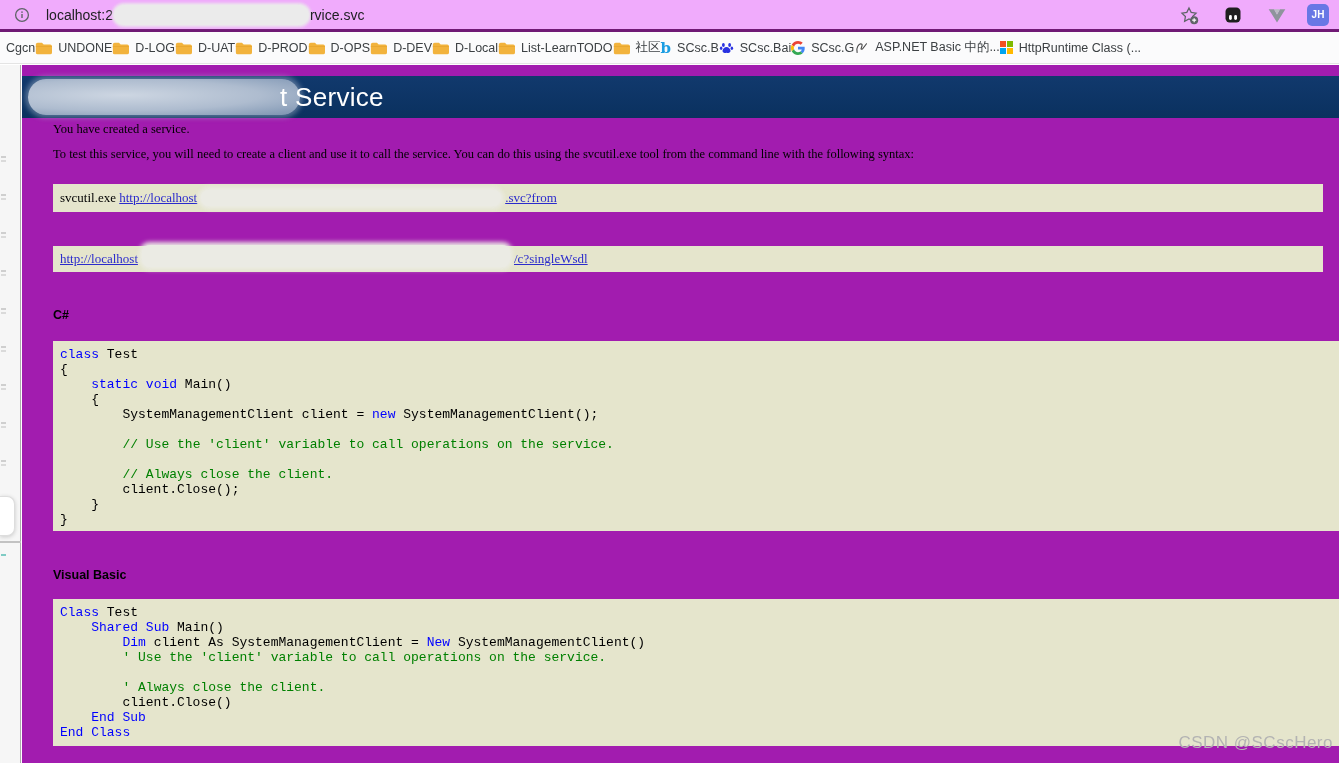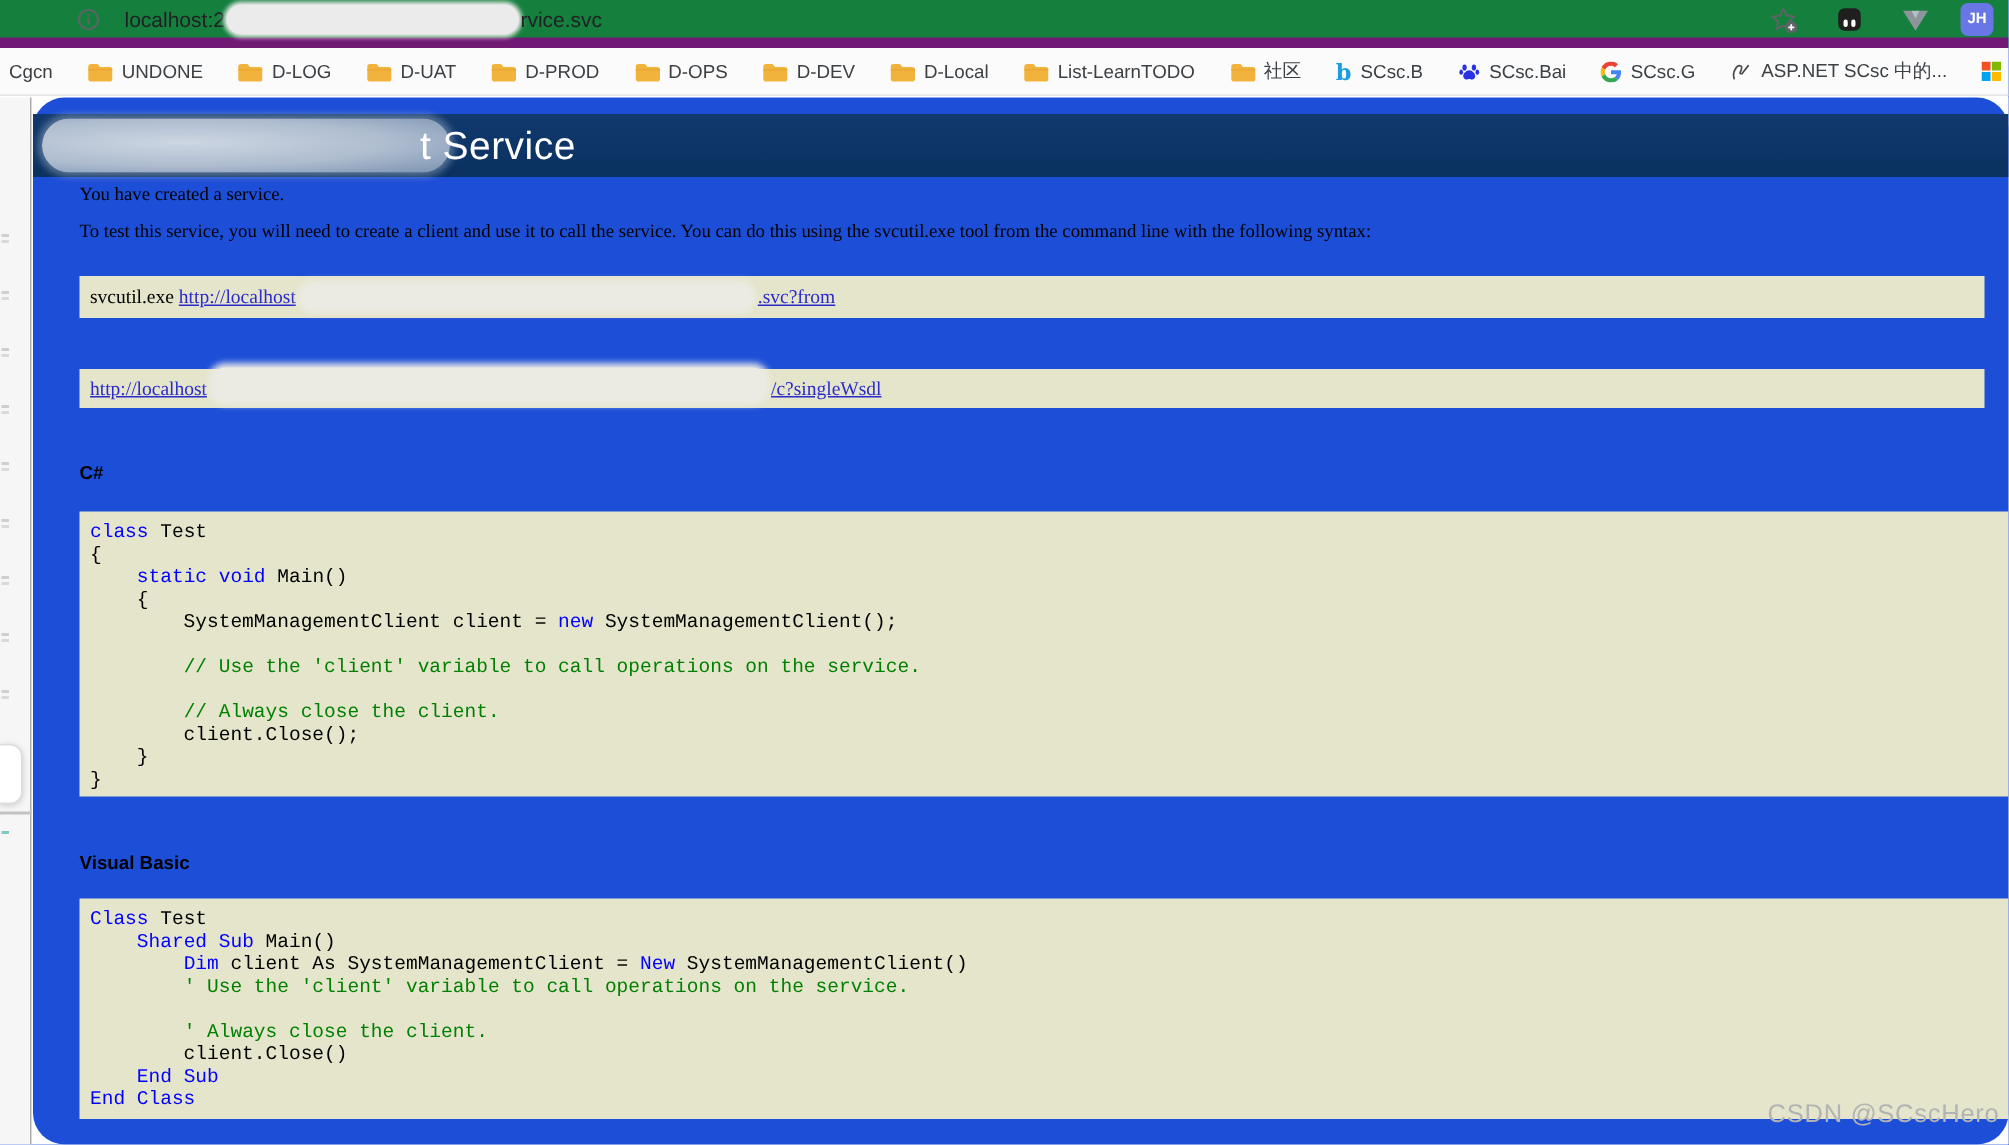--- a/index.html
+++ b/index.html
@@ -4,49 +4,49 @@
 <style>
   :root{
     --navy:#0b3566; --beige:#e5e5cc; --link:#2b2bcc; --kw:#0000ff; --cm:#008000;
     --chrome-text:#3c4043; --avatar:#6877e5;
   }
   *{box-sizing:border-box;margin:0;padding:0;}
   html,body{width:1339px;height:763px;overflow:hidden;}
   body{font-family:"Liberation Sans",sans-serif;background:#fff;position:relative;}
 
   
-  .addr-bar{position:absolute;top:0;left:0;width:1339px;height:32px;background:#15803d;
-    display:flex;align-items:center;border-bottom:7px solid #701a75;padding-left:37px;}
+  .addr-bar{position:absolute;top:0;left:0;width:1339px;height:32px;background:#f0abfc;
+    display:flex;align-items:center;border-bottom:3px solid #701a75;}
   .addr-bar .info{margin-left:10px;flex:0 0 auto;}
   .url{margin-left:12px;font-size:14px;color:#202124;display:flex;align-items:center;white-space:pre;}
   .redact{background:#ebebeb;border-radius:10px;box-shadow:0 0 3px 2px rgba(235,235,235,.95);}
   .url .redact{display:inline-block;width:195px;height:20px;margin:0 1px;}
   .addr-spacer{flex:1;}
   .abar-ico{flex:0 0 auto;display:flex;align-items:center;justify-content:center;width:24px;height:24px;cursor:pointer;}
   .abar-ico+.abar-ico{margin-left:20px;}
   .avatar{width:22px;height:22px;border-radius:5px;background:var(--avatar);color:#fff;
     font-size:10px;font-weight:bold;display:flex;align-items:center;justify-content:center;margin:0 10px 0 18px;}
 
   .bookmarks{position:absolute;top:32px;left:0;width:1339px;height:32px;background:#fbfbfc;
-    border-bottom:1px solid #e4e4e4;display:flex;align-items:center;padding:0 6px;gap:23px;overflow:hidden;}
+    border-bottom:1px solid #e4e4e4;display:flex;align-items:center;padding:0 6px;overflow:hidden;}
   .bm{display:flex;align-items:center;gap:6px;font-size:12.5px;color:var(--chrome-text);white-space:nowrap;cursor:pointer;}
   .bm svg,.bm .txtico{flex:0 0 auto;}
 
   
   .page{position:absolute;top:65px;left:0;width:1339px;height:698px;background:#fff;}
 
   .strip{position:absolute;left:0;top:0;width:21px;height:698px;background:#f6f6f6;border-right:1px solid #adadad;}
   .strip .dash{position:absolute;left:1px;width:5px;height:2px;background:#cfcfcf;}
   .strip .dash.b{background:#dadada;}
   .strip .handle{position:absolute;left:0;top:431px;width:15px;height:40px;background:#fff;
     border:1px solid #ddd;border-left:none;border-radius:0 8px 8px 0;box-shadow:0 1px 4px rgba(0,0,0,.18);}
   .strip .hline{position:absolute;left:0;top:476px;width:21px;height:2px;background:#c2c2c2;}
   .strip .teal{position:absolute;left:1px;top:489px;width:5px;height:2px;background:#7fcbc4;}
 
-  .content{position:absolute;left:22px;top:0;width:1317px;height:698px;background:#1d4ed8;border-radius:21px;}
+  .content{position:absolute;left:22px;top:0;width:1317px;height:698px;background:#a21caf;}
 
   .band{position:absolute;top:11px;left:0;width:1317px;height:42px;
     background:linear-gradient(#11396d,#0a315f);}
   .band .title{position:absolute;left:258px;top:6px;color:#fff;font-size:26px;letter-spacing:.3px;}
   .band .blur{position:absolute;left:6px;top:3px;width:272px;height:36px;border-radius:18px;
     background:radial-gradient(ellipse at 35% 45%,#cdd6e2 0%,#aebccf 55%,rgba(160,178,202,.75) 100%);
     box-shadow:0 0 5px 3px rgba(170,186,207,.45);}
 
   .para{position:absolute;left:31px;right:10px;font-size:12.5px;color:#000;font-family:Liberation Serif, serif;}
   .p1{top:57px;} .p2{top:82px;} .p3{top:156px;} .p4{top:216px;}
@@ -194,21 +194,21 @@
         <path fill="#4285F4" d="M47 24.6c0-1.6-.2-3.1-.4-4.6H24v9h12.9c-.6 3-2.3 5.5-4.8 7.2l7.7 6C44.4 38 47 31.9 47 24.6z"></path>
         <path fill="#FBBC05" d="M10.5 28.6c-.5-1.5-.8-3-.8-4.6s.3-3.1.8-4.6l-8-6.2C.9 16.5 0 20.1 0 24s.9 7.5 2.6 10.8l7.9-6.2z"></path>
         <path fill="#34A853" d="M24 48c6.5 0 11.9-2.1 15.9-5.8l-7.7-6c-2.2 1.5-4.9 2.3-8.2 2.3-6.3 0-11.6-4.2-13.5-9.9l-7.9 6.2C6.5 42.6 14.6 48 24 48z"></path>
       </svg>
       <span>SCsc.G</span>
     </div>
     <div class="bm">
       <svg width="15" height="15" viewBox="0 0 24 24">
         <path d="M5 20C2.5 13 8 4.5 12 6.5c4 2-4.5 9.5 1.5 8L20 6" stroke="#4a4a4a" stroke-width="1.8" fill="none" stroke-linecap="round"></path>
       </svg>
-      <span>ASP.NET SCsc 中的...</span>
+      <span>ASP.NET Basic 中的...</span>
     </div>
     <div class="bm">
       <svg width="13" height="13" viewBox="0 0 13 13">
         <rect x="0" y="0" width="6" height="6" fill="#f25022"></rect>
         <rect x="7" y="0" width="6" height="6" fill="#7fba00"></rect>
         <rect x="0" y="7" width="6" height="6" fill="#00a4ef"></rect>
         <rect x="7" y="7" width="6" height="6" fill="#ffb900"></rect>
       </svg>
       <span>HttpRuntime Class (...</span>
     </div>

